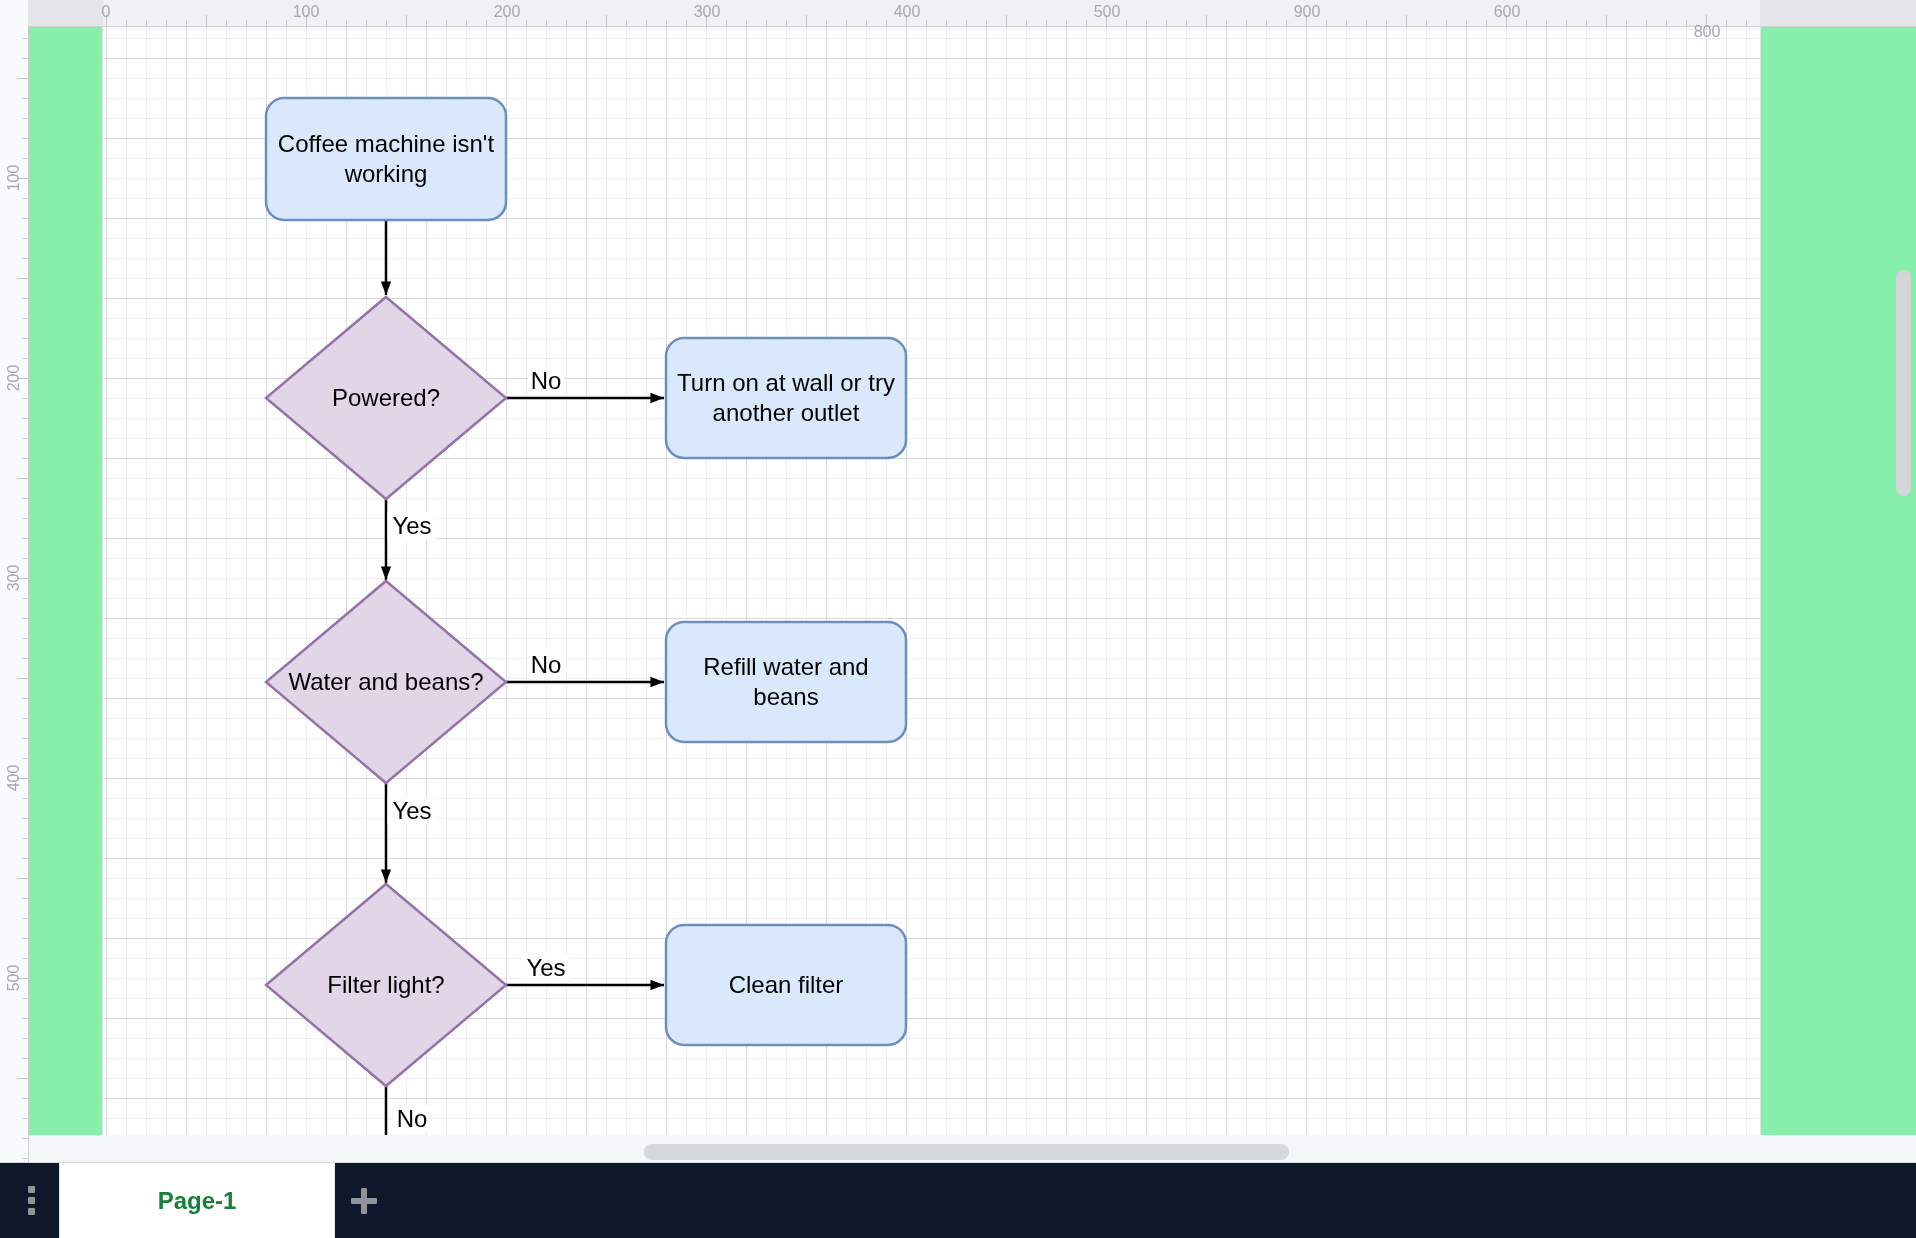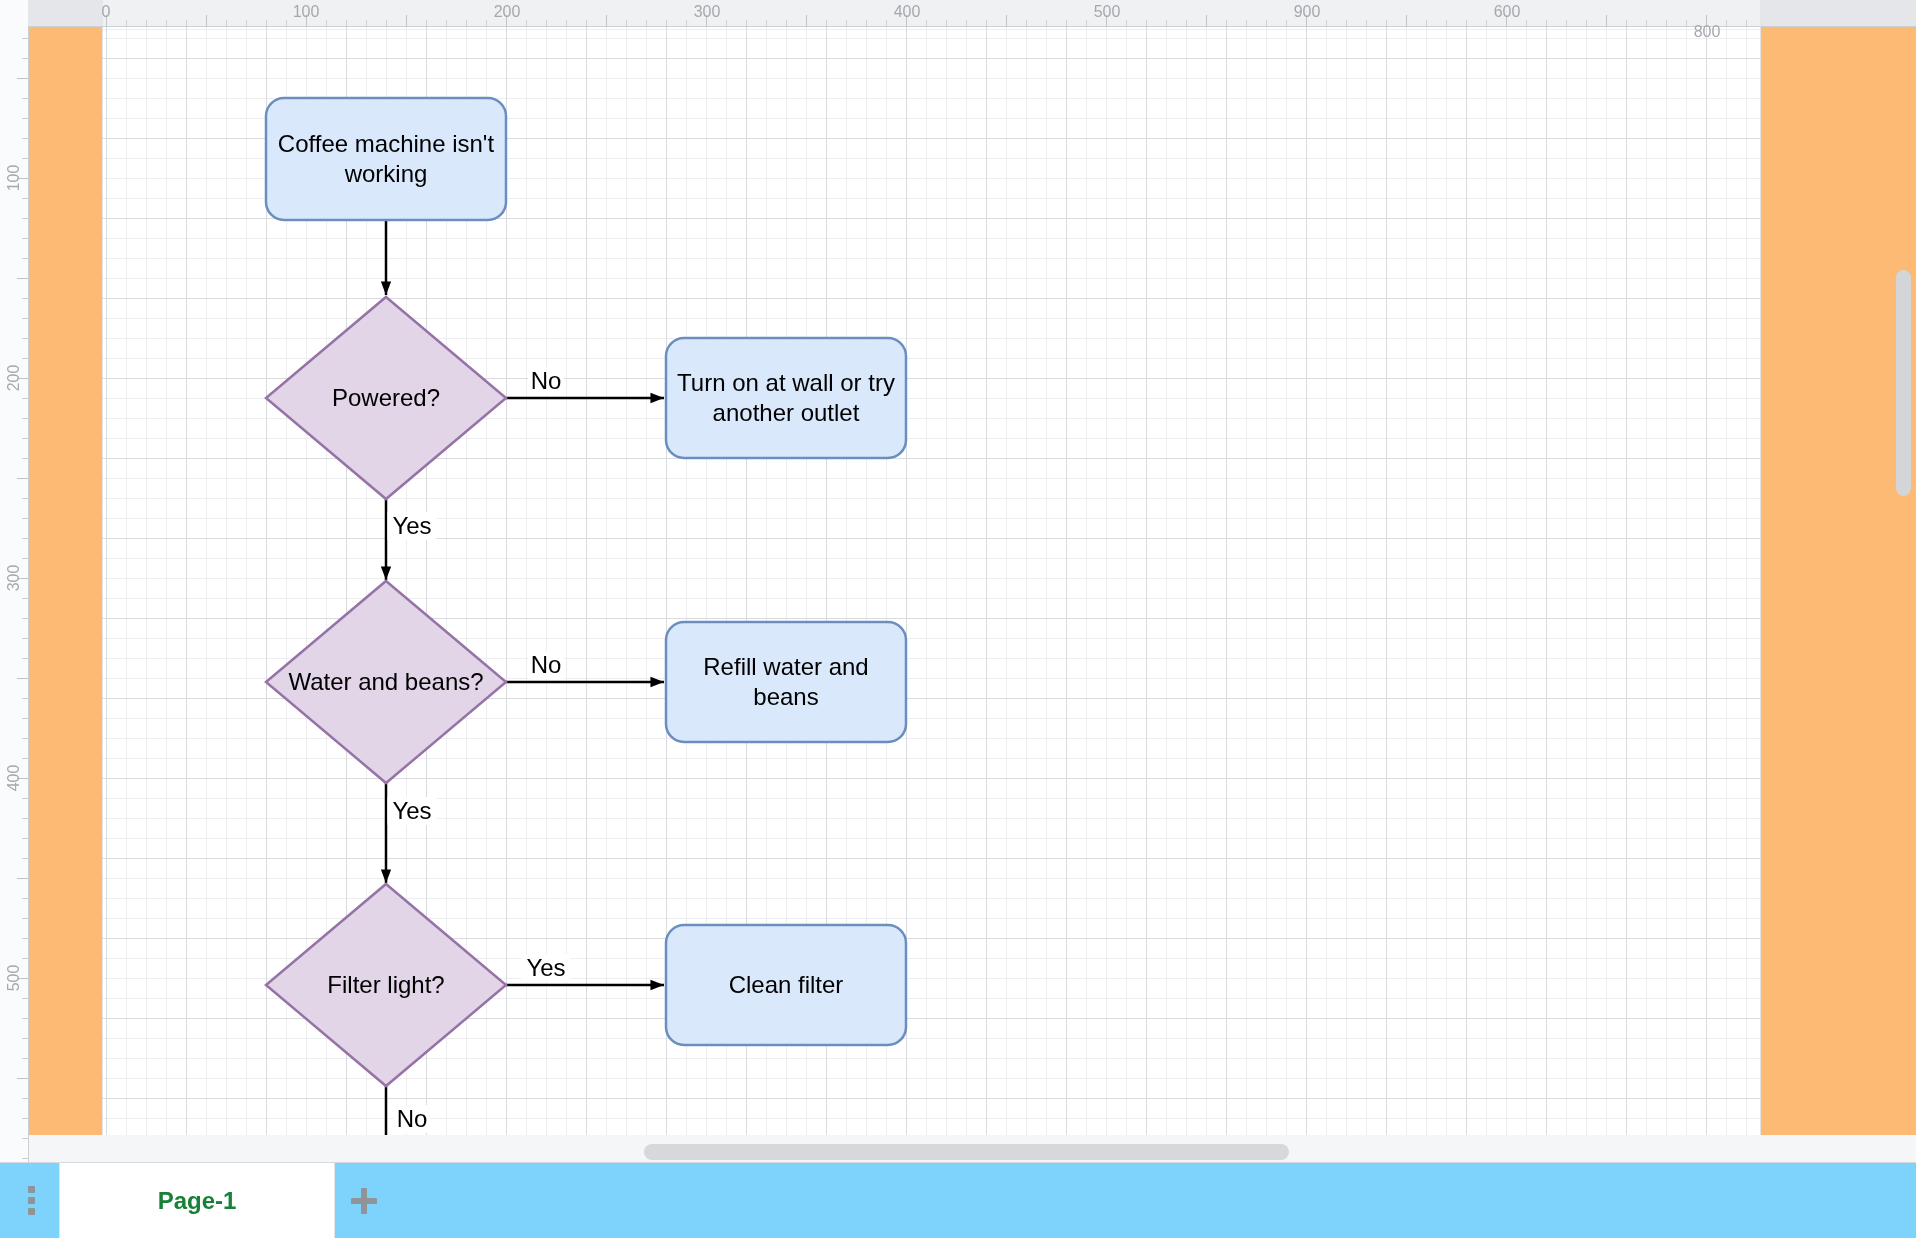--- a/index.html
+++ b/index.html
@@ -1,20 +1,20 @@
 <!DOCTYPE html>
 <html><head>
 <meta charset="utf-8">
 <style>
   html,body{margin:0;padding:0;background:#fff;}
   #app{position:relative;width:1916px;height:1238px;background:#f5f6f8;overflow:hidden;
        font-family:"Liberation Sans",sans-serif;}
 
   
-  .canvas{position:absolute;left:28px;top:26px;width:1888px;height:1109px;background:#fdba74;overflow:hidden;}
+  .canvas{position:absolute;left:28px;top:26px;width:1888px;height:1109px;background:#86efac;overflow:hidden;}
   .page{position:absolute;left:75px;top:0;width:1657px;height:1109px;background-color:#ffffff;
     background-image:
       repeating-linear-gradient(90deg,#dadbde 0 1px,transparent 1px 80px),
       repeating-linear-gradient(180deg,#dadbde 0 1px,transparent 1px 80px),
       repeating-linear-gradient(90deg,#eeeef1 0 1px,transparent 1px 20px),
       repeating-linear-gradient(180deg,#eeeef1 0 1px,transparent 1px 20px);
     background-position:3px 0,0 32px,3px 0,0 12px;}
   .page-edge{position:absolute;top:0;width:1px;height:1109px;background:#e2e3e6;}
   .page-edge.left{left:74px;}
   .page-edge.right{left:1732px;}
@@ -45,21 +45,21 @@
     background-size:11px 100%,6px 100%;
     background-position:right 52px,right 12px;
     background-repeat:no-repeat,no-repeat;}
   .vlabel{position:absolute;left:14px;transform:translate(-50%,-50%) rotate(-90deg);font-size:16px;color:#a4a9af;white-space:nowrap;}
 
   
   .hscroll-thumb{position:absolute;left:644px;top:1144px;width:645px;height:16px;border-radius:8px;background:#d6d8db;}
   .vscroll-thumb{position:absolute;left:1896px;top:270px;width:15px;height:226px;border-radius:8px;background:#d3d5d8;}
 
   
-  .tabbar{position:absolute;left:0;top:1162px;width:1916px;height:76px;background:#7dd3fc;border-top:1px solid #d7d9dc;box-sizing:border-box;}
+  .tabbar{position:absolute;left:0;top:1162px;width:1916px;height:76px;background:#0f172a;border-top:1px solid #d7d9dc;box-sizing:border-box;}
   .pages-menu{position:absolute;left:10px;top:0;width:42px;height:75px;display:flex;flex-direction:column;
     align-items:center;justify-content:center;gap:4px;cursor:pointer;}
   .pages-menu .dot{width:7px;height:7px;background:#8f9499;border-radius:1px;}
   .tab{position:absolute;left:59px;top:0;width:276px;height:75px;background:#ffffff;display:flex;align-items:center;
     justify-content:center;border-left:1px solid #e3e5e8;border-right:1px solid #e3e5e8;box-sizing:border-box;cursor:pointer;}
   .tab span{font-size:24px;font-weight:bold;color:#188038;}
   .addpage{position:absolute;left:340px;top:0;width:48px;height:75px;display:flex;align-items:center;justify-content:center;cursor:pointer;}
   .plus-icon{position:relative;width:26px;height:26px;}
   .plus-icon::before{content:"";position:absolute;left:0;top:10px;width:26px;height:6px;background:#8f9499;border-radius:1px;}
   .plus-icon::after{content:"";position:absolute;left:10px;top:0;width:6px;height:26px;background:#8f9499;border-radius:1px;}

